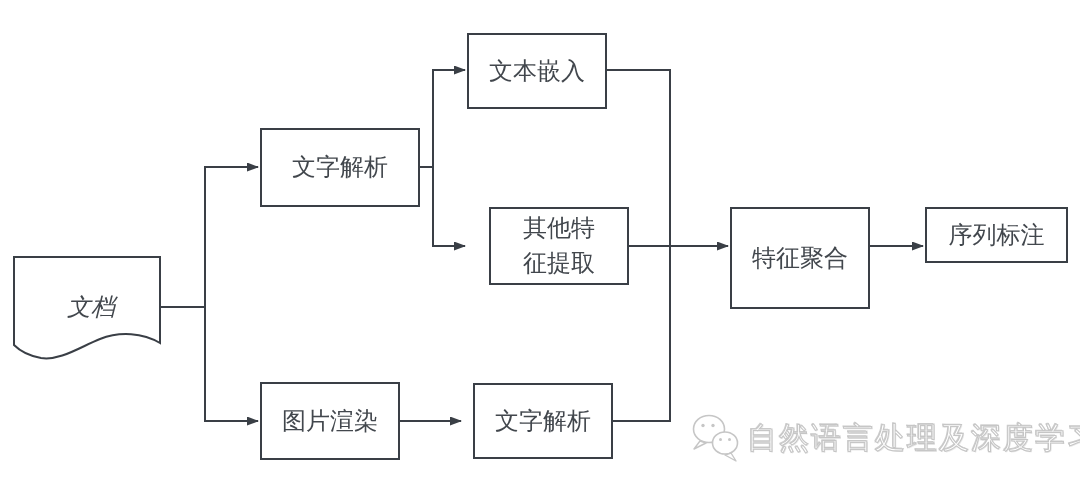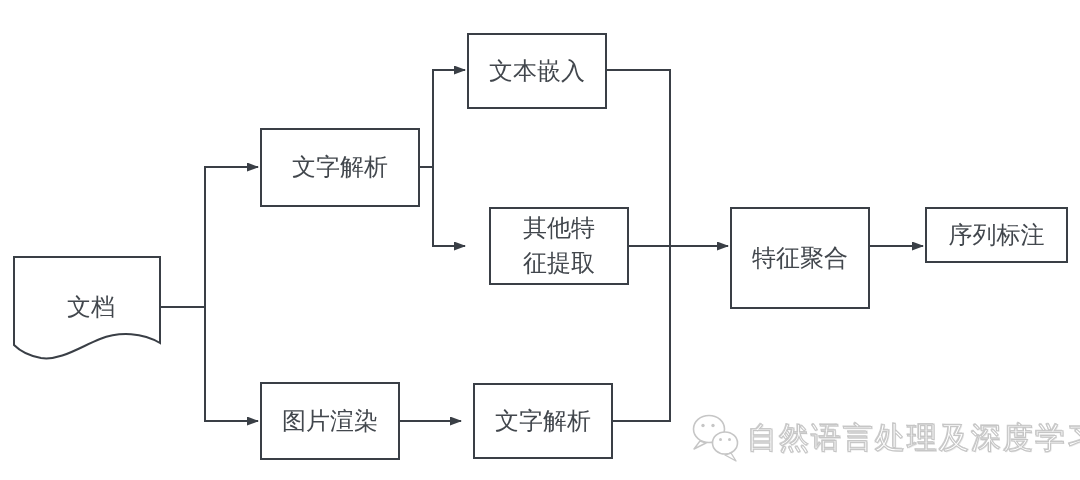--- a/index.html
+++ b/index.html
@@ -17,21 +17,21 @@
   .node{
     position:absolute;box-sizing:border-box;z-index:1;
     border:2px solid var(--stroke);background:#ffffff;
     display:flex;align-items:center;justify-content:center;
     font-size:24px;color:var(--text);text-align:center;line-height:1.45;
   }
   .node.plain{border:none;background:transparent;}
   .node .lbl{display:inline-block;}
   .node .lbl.narrow{max-width:95px;}
   
-  #n-doc        {left:14px;  top:277px; width:154px; height:60px;}
+  #n-doc        {left:14px;  top:277px; width:154px; height:60px;font-style:italic;}
   #n-textparse  {left:260px; top:128px; width:160px; height:79px;}
   #n-textembed  {left:467px; top:33px;  width:140px; height:76px;}
   #n-otherfeat  {left:445px; top:207px; width:140px; height:78px;margin-left:44px;}
   #n-imgrender  {left:260px; top:382px; width:140px; height:78px;}
   #n-imgembed   {left:473px; top:383px; width:140px; height:76px;}
   #n-featagg    {left:730px; top:207px; width:140px; height:102px;}
   #n-seqlabel   {left:925px; top:207px; width:143px; height:56px;}
   .watermark{
     position:absolute;left:690px;top:410px;height:56px;z-index:0;
     display:flex;align-items:center;gap:7px;

